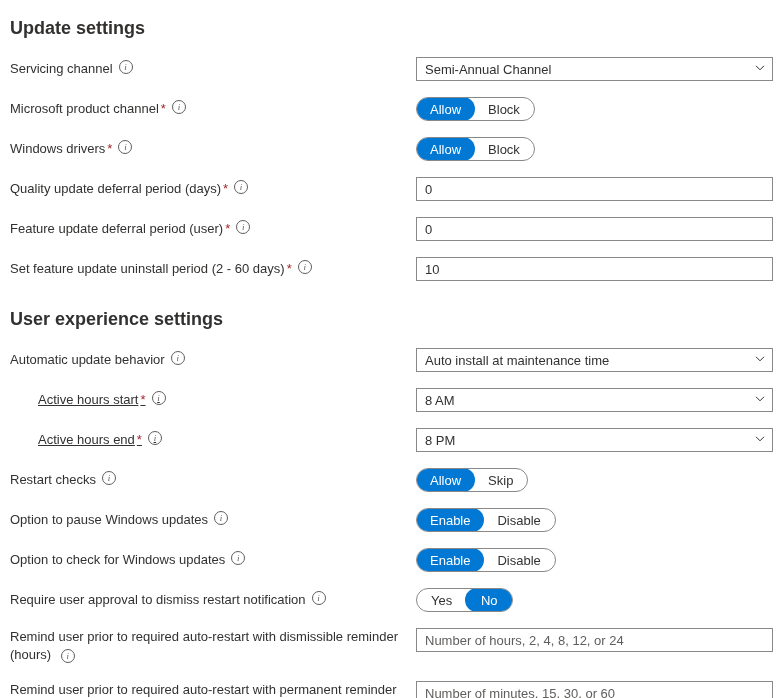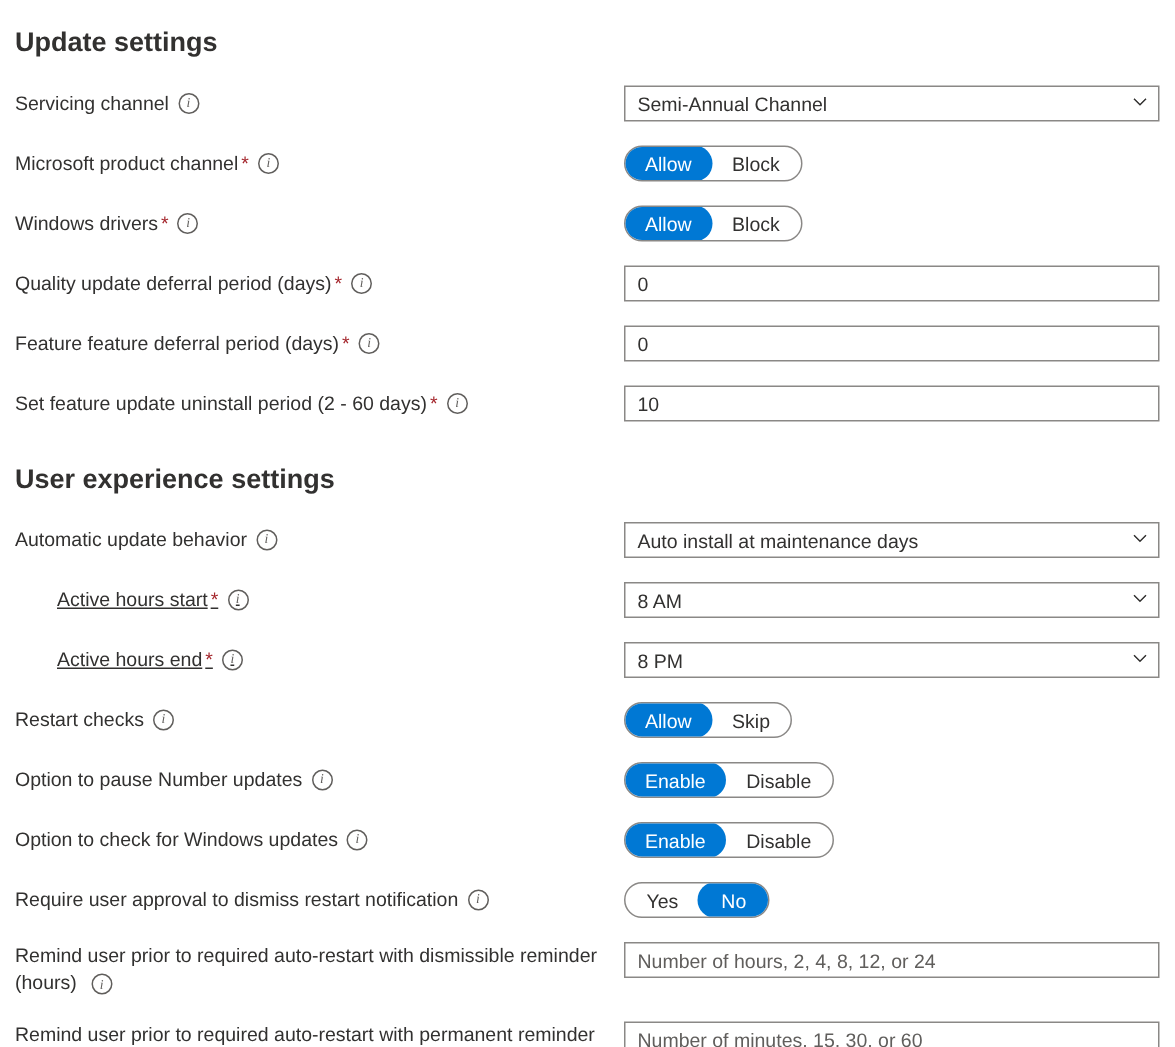--- a/index.html
+++ b/index.html
@@ -24,21 +24,21 @@
   .row {
     display: flex;
     align-items: center;
     margin-bottom: 16px;
     min-height: 24px;
   }
   .label-col {
     width: 406px;
     flex: 0 0 406px;
     display: flex;
-    align-items: center;
+    align-items: flex-start;
     line-height: 1.35;
     padding-right: 10px;
   }
   .label-col.multi {
     align-items: flex-start;
   }
   .label-text {
     color: #323130;
   }
   .indent {
@@ -191,21 +191,21 @@
     <span class="required">*</span>
     <span class="info-icon">i</span>
   </div>
   <div class="control-col">
     <input class="text-input" value="0" style="">
   </div>
 </div>
 
 <div class="row">
   <div class="label-col">
-    <span class="label-text">Feature feature deferral period (days)</span>
+    <span class="label-text">Feature update deferral period (user)</span>
     <span class="required">*</span>
     <span class="info-icon">i</span>
   </div>
   <div class="control-col">
     <input class="text-input" value="0" style="">
   </div>
 </div>
 
 <div class="row">
   <div class="label-col">
@@ -220,21 +220,21 @@
 
 <div class="section-heading gap">User experience settings</div>
 
 <div class="row">
   <div class="label-col">
     <span class="label-text">Automatic update behavior</span>
     <span class="info-icon">i</span>
   </div>
   <div class="control-col">
     <div class="select">
-      <span>Auto install at maintenance days</span>
+      <span>Auto install at maintenance time</span>
       <span class="chev">
           <svg width="12" height="12" viewBox="0 0 12 12">
             <path d="M2 4 L6 8 L10 4" stroke="#323130" stroke-width="1" fill="none"></path>
           </svg>
         </span>
     </div>
   </div>
 </div>
 
 <div class="row">
@@ -281,21 +281,21 @@
   <div class="control-col">
     <div class="pill">
       <div class="seg active">Allow</div>
       <div class="seg">Skip</div>
     </div>
   </div>
 </div>
 
 <div class="row">
   <div class="label-col">
-    <span class="label-text">Option to pause Number updates</span>
+    <span class="label-text">Option to pause Windows updates</span>
     <span class="info-icon">i</span>
   </div>
   <div class="control-col">
     <div class="pill">
       <div class="seg active">Enable</div>
       <div class="seg">Disable</div>
     </div>
   </div>
 </div>
 

